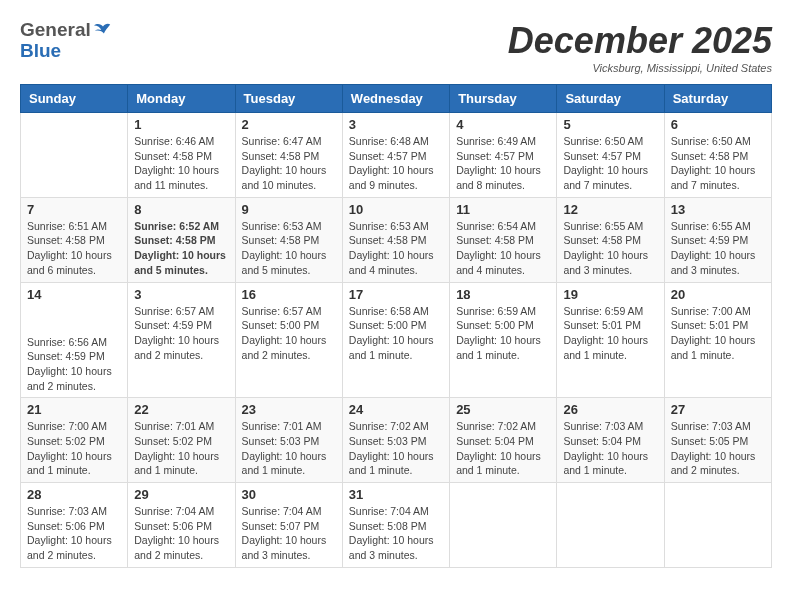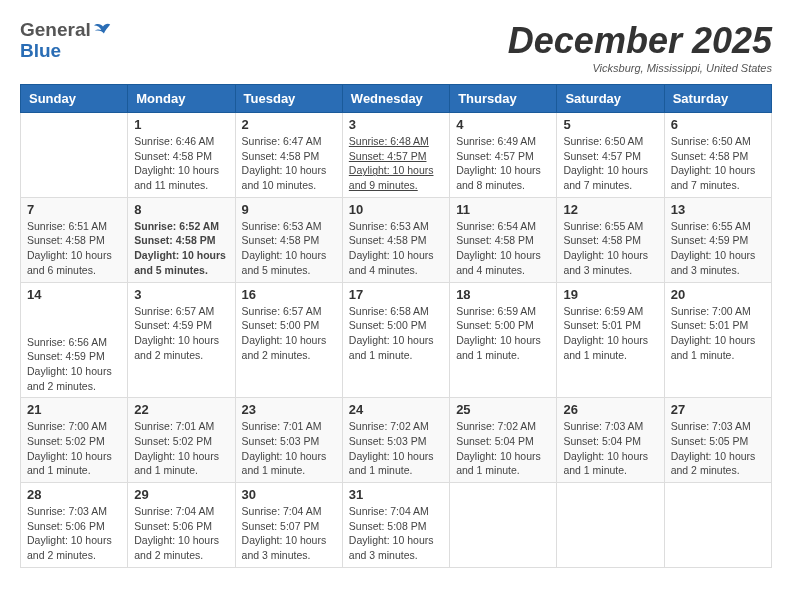--- a/index.html
+++ b/index.html
@@ -140,21 +140,21 @@
         </td>
         <td>
           <span class="day-number">2</span>
           <div class="day-info" style="white-space: pre-line;">Sunrise: 6:47 AM
 Sunset: 4:58 PM
 Daylight: 10 hours
 and 10 minutes.</div>
         </td>
         <td>
           <span class="day-number">3</span>
-          <div class="day-info" style="white-space: pre-line; text-decoration: underline;">Sunrise: 6:48 AM
+          <div class="day-info" style="white-space: pre-line;">Sunrise: 6:48 AM
 Sunset: 4:57 PM
 Daylight: 10 hours
 and 9 minutes.</div>
         </td>
         <td>
           <span class="day-number">4</span>
           <div class="day-info" style="white-space: pre-line;">Sunrise: 6:49 AM
 Sunset: 4:57 PM
 Daylight: 10 hours
 and 8 minutes.</div>

